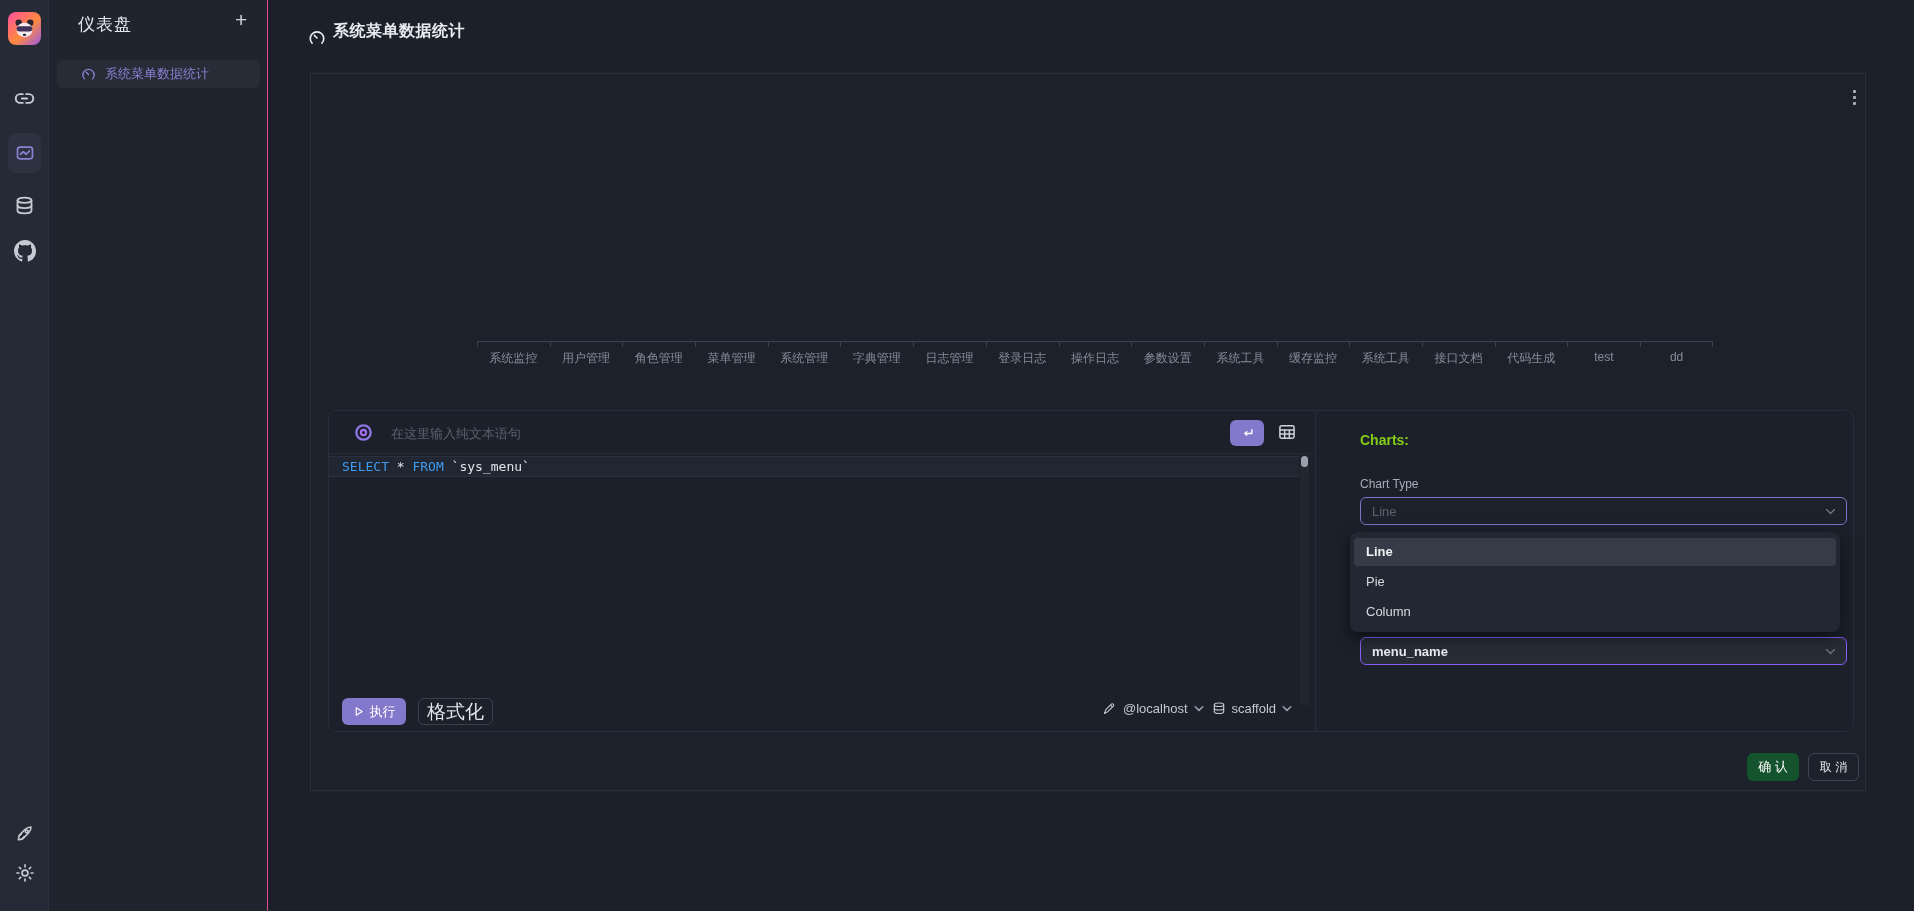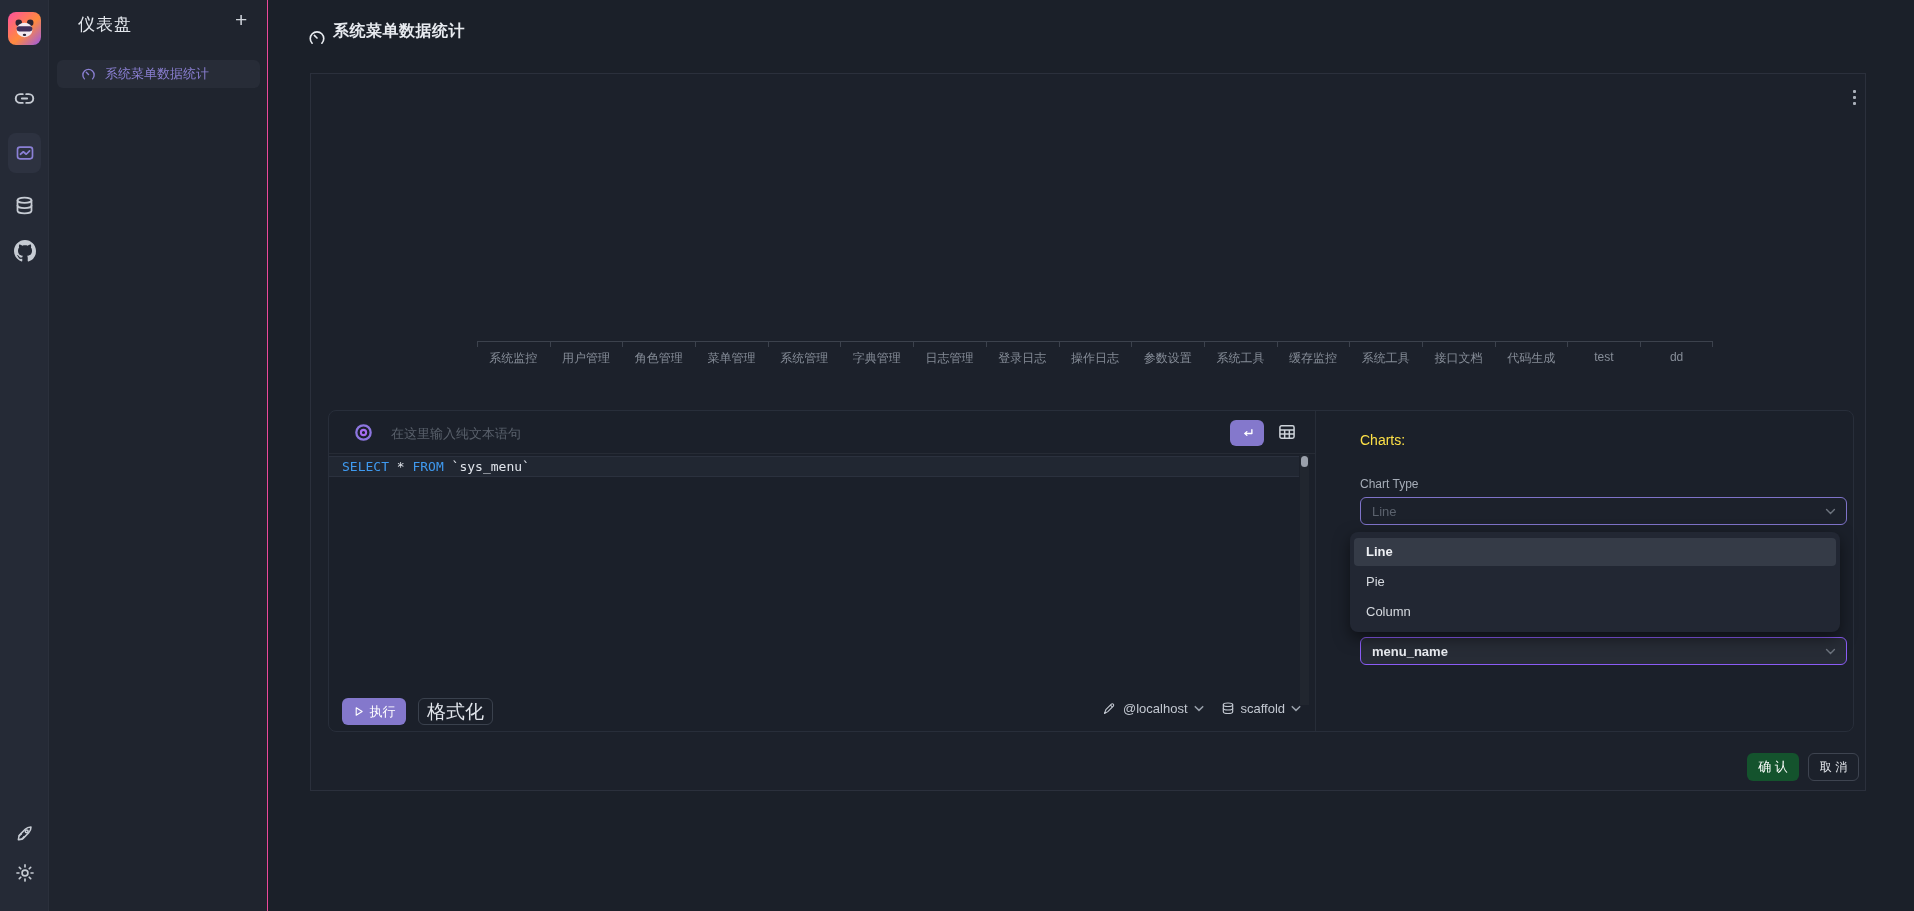--- a/index.html
+++ b/index.html
@@ -57,26 +57,26 @@
     font-family:"DejaVu Sans Mono","Liberation Mono",monospace; font-size:13px; line-height:19px; padding-left:13px; white-space:pre; color:#dfe3ea; }
   .kw { color:#3f9af0; }
 
   .scroll-track { left:971px; top:44px; width:9px; height:250px; background:#21262f; }
   .scroll-thumb { width:7px; height:11px; margin:1px; background:#9aa0ab; border-radius:4px; cursor:pointer; }
 
   .run-btn { left:13px; top:287px; width:64px; height:27px; background:#8478cc; border:none; border-radius:6px;
     color:#ffffff; font-size:13px; display:flex; align-items:center; justify-content:center; gap:6px; cursor:pointer; }
   .fmt-btn { left:89px; top:287px; width:75px; height:27px; background:transparent; border:1px solid #3a414d; border-radius:6px;
     color:#e2e6ec; font-size:19px; cursor:pointer; }
-  .conn-group { left:773px; top:290px; display:flex; align-items:center; gap:17px; font-size:13px; color:#c3c8d1; }
+  .conn-group { left:773px; top:290px; display:flex; align-items:center; gap:8px; font-size:13px; color:#c3c8d1; }
   .conn-group .chev { color:#9aa1ac; }
   .conn-item { display:flex; align-items:center; gap:6px; cursor:pointer; }
 
   
-  .charts-title { left:1031px; top:21px; font-size:14px; font-weight:400; color:#fde047; }
+  .charts-title { left:1031px; top:21px; font-size:14px; font-weight:700; color:#84cc16; }
   .type-label { left:1031px; top:66px; font-size:12px; color:#a6adb8; }
   .select { border-radius:6px; display:flex; align-items:center; cursor:pointer; }
   .select1 { left:1031px; top:86px; width:487px; height:28px; border:1px solid #7f73c9; background:#1c212b; }
   .select1 .val { margin-left:11px; font-size:13px; color:#5b626d; }
   .select2 { left:1031px; top:226px; width:487px; height:28px; border:1px solid #8b5cf6; background:#272c36; z-index:1; }
   .select2 .val { margin-left:11px; font-size:13px; font-weight:600; color:#e8ebf0; }
   .select .chev { position:absolute; right:10px; color:#6d747e; }
   .yaxis-label { left:1031px; top:203px; font-size:12px; color:#a6adb8; z-index:0; }
   .dropdown { left:1021px; top:121px; width:490px; background:#222733; border-radius:8px; padding:4px;
     box-shadow:0 6px 16px rgba(0,0,0,0.5); z-index:2; }

